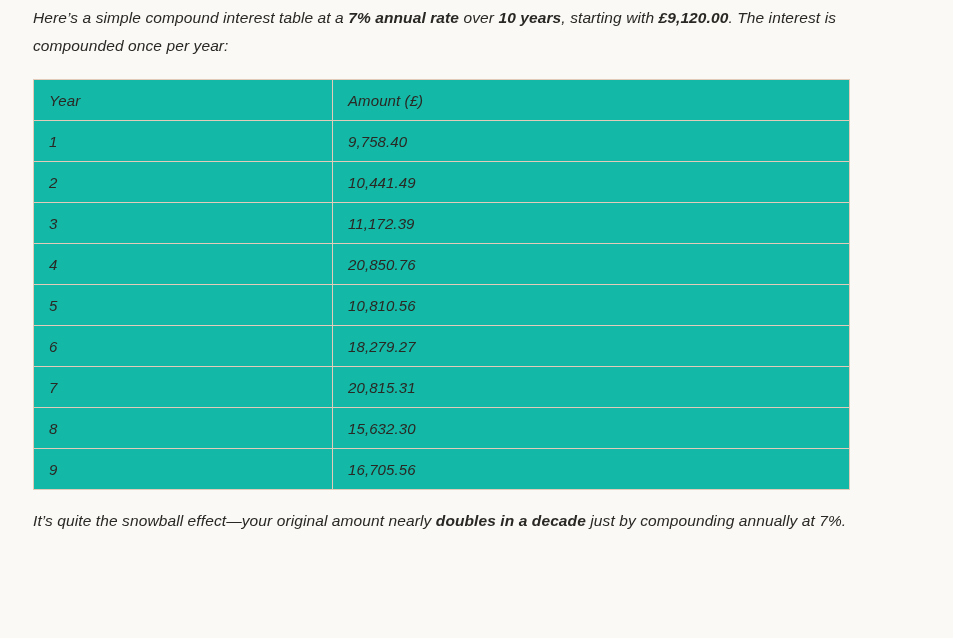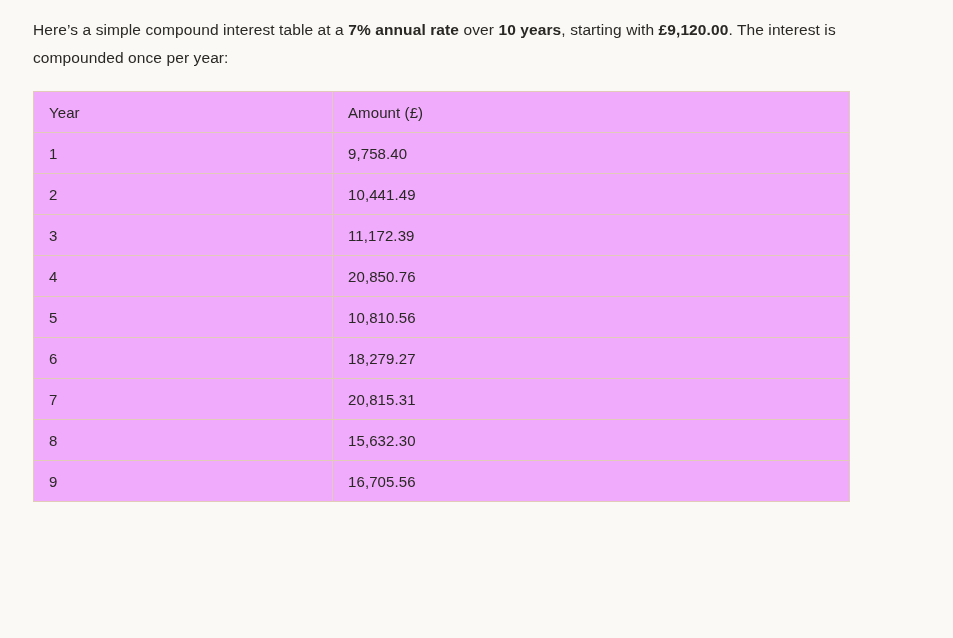--- a/index.html
+++ b/index.html
@@ -7,37 +7,38 @@
     margin: 0;
     padding: 0;
     width: 953px;
     height: 638px;
     background: #faf9f5;
     font-family: "Liberation Sans", sans-serif;
     color: #2a2824;
     overflow: hidden;
   }
   .content {
-    padding: 16px 33px 0 33px;
+    padding: 4px 33px 0 33px;
+    font-style: italic;
   }
   .para {
     font-size: 15.5px;
     line-height: 28px;
     max-width: 858px;
     margin: 0;
     letter-spacing: 0.1px;
   }
   .para strong { font-weight: bold; }
   .intro { margin-bottom: 19px; }
   .outro { margin-top: 17px; }
   table.interest-table {
     border-collapse: collapse;
     width: 816px;
     table-layout: fixed;
-    background: #f0abfc;
+    background: #14b8a6;
   }
   table.interest-table th,
   table.interest-table td {
     border: 1px solid #e3cbba;
     font-weight: normal;
     text-align: left;
     font-size: 15px;
     padding: 10px 15px;
     height: 41px;
     vertical-align: middle;
@@ -98,14 +99,15 @@
           <td>8</td>
           <td>15,632.30</td>
         </tr>
         <tr>
           <td>9</td>
           <td>16,705.56</td>
         </tr>
       </tbody>
   </table>
 
+  <p class="para outro"><span>It’s quite the snowball effect—your original amount nearly </span><strong>doubles in a decade</strong><span> just by compounding annually at 7%.</span></p>
 
 </div>
 
 </body></html>

